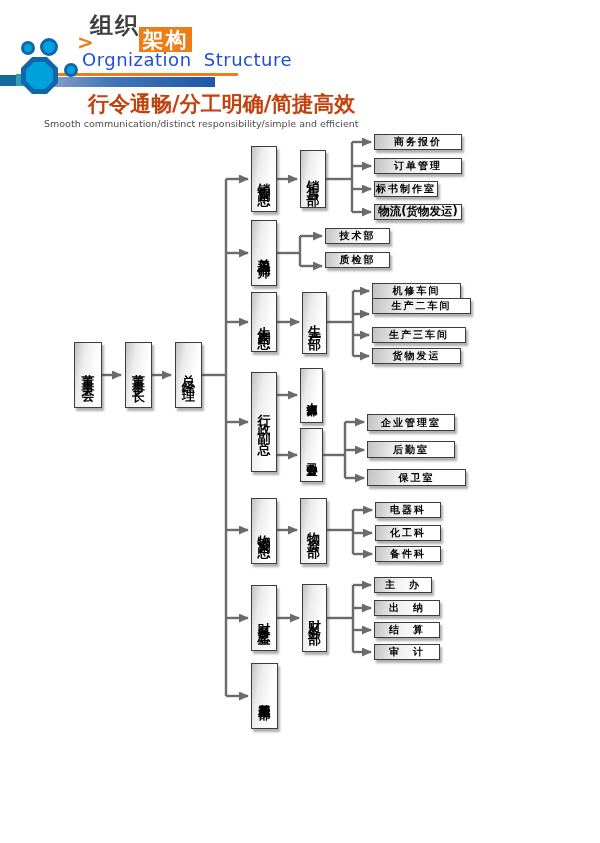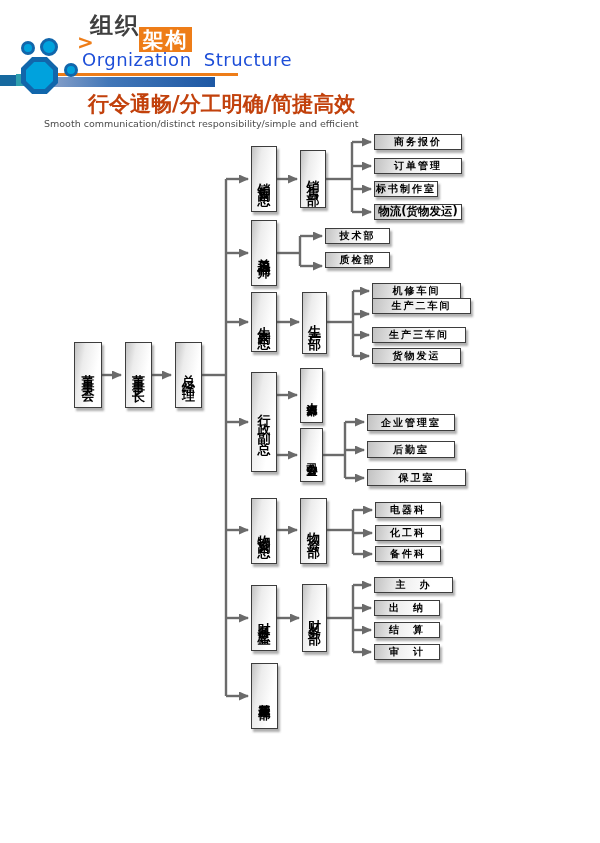--- a/index.html
+++ b/index.html
@@ -171,18 +171,18 @@
 <div class="box hbox" style="left:367px;top:469px;width:99px;height:17px">保卫室</div>
 
 <div class="box vbox" style="left:251px;top:498px;width:26px;height:66px">物资副总</div>
 <div class="box vbox dept" style="left:300px;top:498px;width:27px;height:66px">物资部</div>
 <div class="box hbox" style="left:375px;top:502px;width:66px;height:16px">电器科</div>
 <div class="box hbox" style="left:375px;top:525px;width:66px;height:16px">化工科</div>
 <div class="box hbox" style="left:375px;top:546px;width:66px;height:16px">备件科</div>
 
 <div class="box vbox" style="left:251px;top:585px;width:26px;height:66px">财务总监</div>
 <div class="box vbox dept" style="left:302px;top:584px;width:25px;height:68px">财务部</div>
-<div class="box hbox" style="left:374px;top:577px;width:79px;height:16px">主　办</div>
+<div class="box hbox" style="left:374px;top:577px;width:58px;height:16px">主　办</div>
 <div class="box hbox" style="left:374px;top:600px;width:66px;height:16px">出　纳</div>
 <div class="box hbox" style="left:374px;top:622px;width:66px;height:16px">结　算</div>
 <div class="box hbox" style="left:374px;top:644px;width:66px;height:16px">审　计</div>
 
 <div class="box vbox chars5b" style="left:251px;top:663px;width:27px;height:66px">基建工程部</div>
 
 </body></html>

